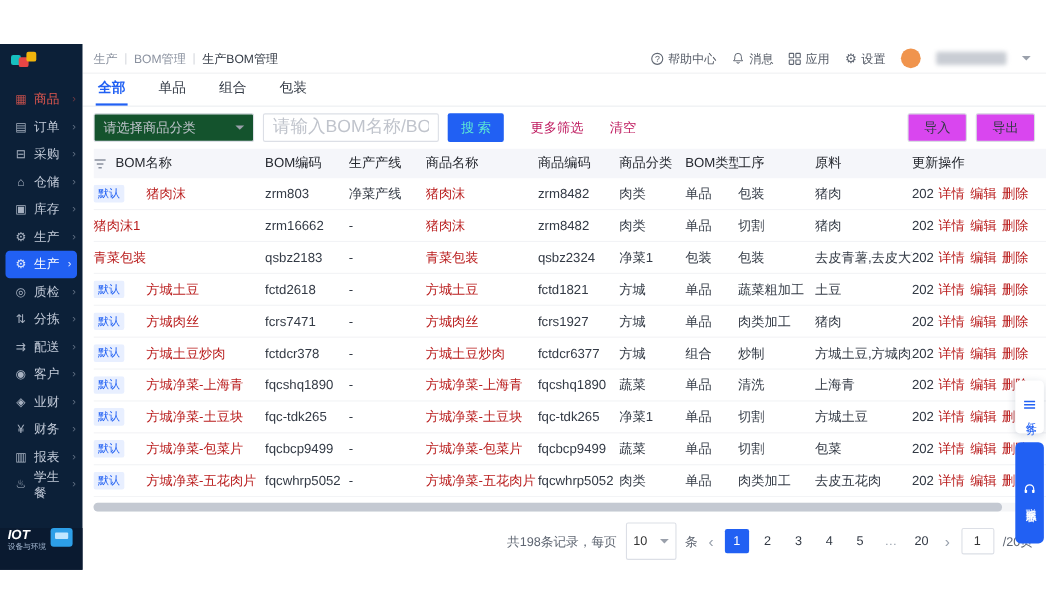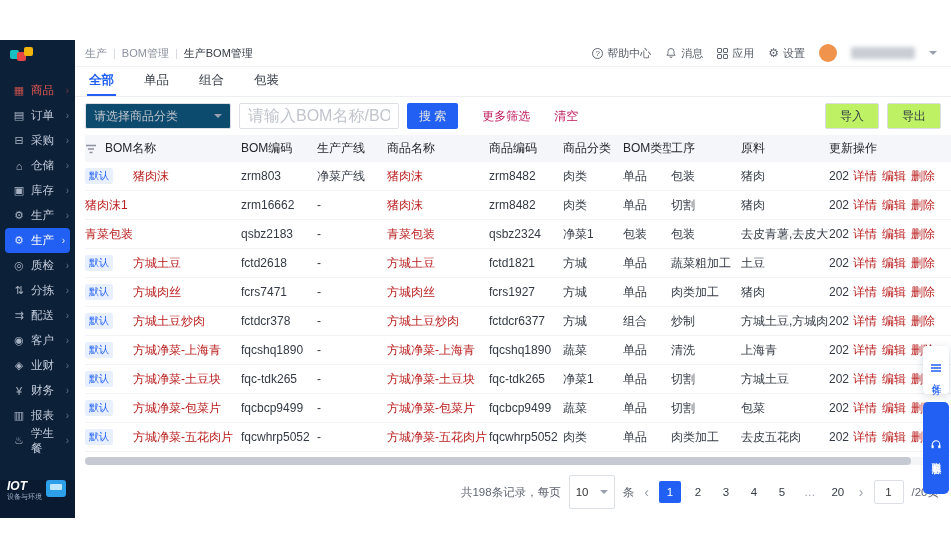--- a/index.html
+++ b/index.html
@@ -38,27 +38,27 @@
   .gear{font-size:12px;color:#5f6672;line-height:1}
   .avatar{width:18px;height:18px;border-radius:50%;background:#f0944d;display:inline-block;flex:none}
   .username-blur{width:64px;height:12px;border-radius:2px;background:#c9cdd4;filter:blur(2px)}
   .caret{width:0;height:0;border-left:4px solid transparent;border-right:4px solid transparent;border-top:4px solid #9aa0ab;display:inline-block}
 
   .tabsrow{height:30px;display:flex;align-items:stretch;gap:26px;padding:0 12px;border-bottom:1px solid #eceef1}
   .tab{display:flex;align-items:center;font-size:12.5px;color:#333a45;cursor:pointer;border-bottom:2px solid transparent;padding:0 2px}
   .tab.active{color:#2160f3;border-bottom-color:#2160f3;font-weight:bold}
 
   .filterrow{display:flex;align-items:center;gap:8px;padding:6px 10px}
-  .selectbox{width:146px;height:26px;border:1px solid #dcdfe6;border-radius:2px;display:flex;align-items:center;padding:0 8px;color:#c0c4cc;background:#0c4a6e;cursor:pointer}
+  .selectbox{width:146px;height:26px;border:1px solid #dcdfe6;border-radius:2px;display:flex;align-items:center;padding:0 8px;color:#c0c4cc;background:#14532d;cursor:pointer}
   .selectbox .caret{margin-left:auto}
   .inputbox{width:160px;height:26px;border:1px solid #dcdfe6;border-radius:2px;padding:0 8px;font-size:16px;color:#333;outline:none;font-family:inherit}
   .inputbox::placeholder{color:#c0c4cc}
   .btn{height:26px;border:none;border-radius:2px;font-size:12px;cursor:pointer;font-family:inherit}
-  .btn.primary{background:#2160f3;color:#e5e5e5;padding:0 12px}
-  .btn.plain{background:#bef264;border:1px solid #d9dce3;color:#333a45;padding:0 14px}
+  .btn.primary{background:#2160f3;color:#5eead4;padding:0 12px}
+  .btn.plain{background:#d946ef;border:1px solid #d9dce3;color:#333a45;padding:0 14px}
   .linktext{color:#be185d;cursor:pointer;margin-left:16px}
   .spacer{flex:1}
 
   
   .table{margin-left:10px;width:866px;overflow:hidden}
   .thead{display:flex;background:#f5f6fa;height:27px;align-items:center;font-weight:normal;color:#23262d}
   .th{padding-right:6px;overflow:hidden;white-space:nowrap;display:flex;align-items:center;gap:8px;flex:none}
   .filtericon{flex:none;cursor:pointer}
   .trow{display:flex;height:29px;align-items:center;border-bottom:1px solid #f2f3f6}
   .td{padding-right:6px;overflow:hidden;white-space:nowrap;flex:none}

